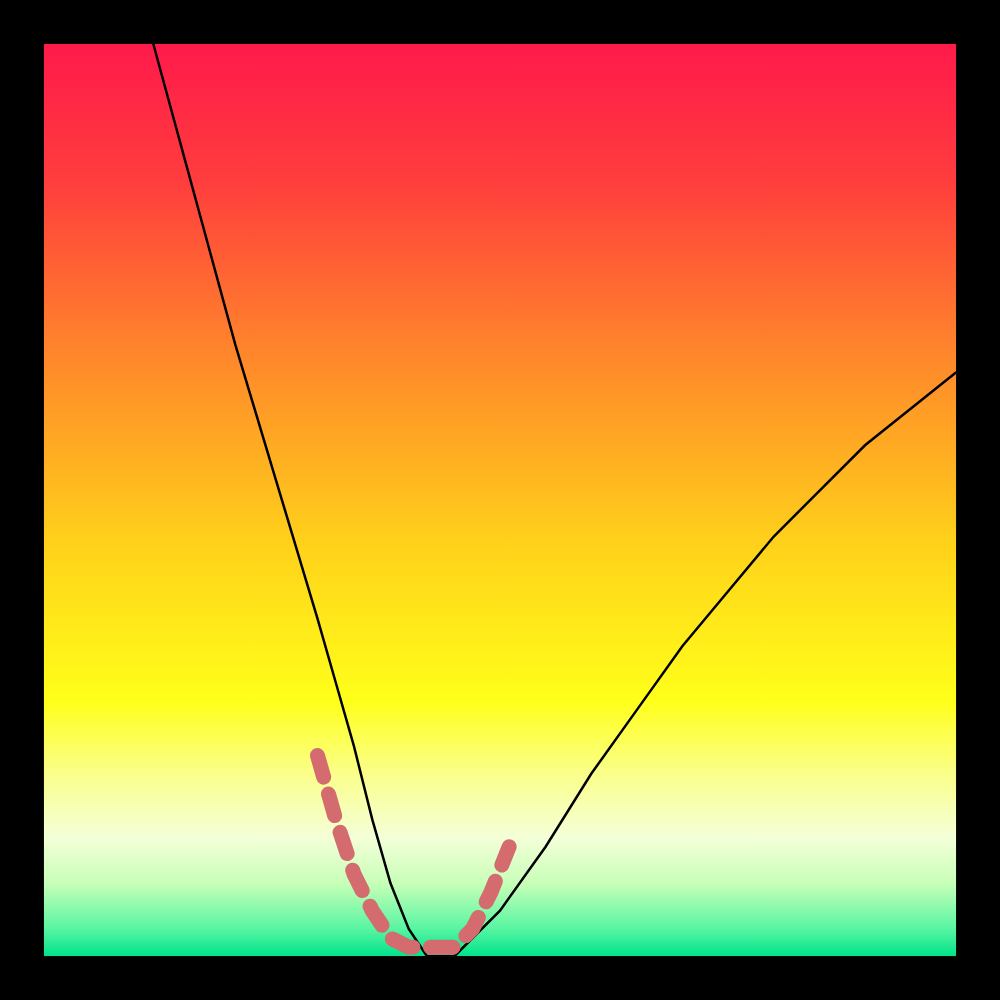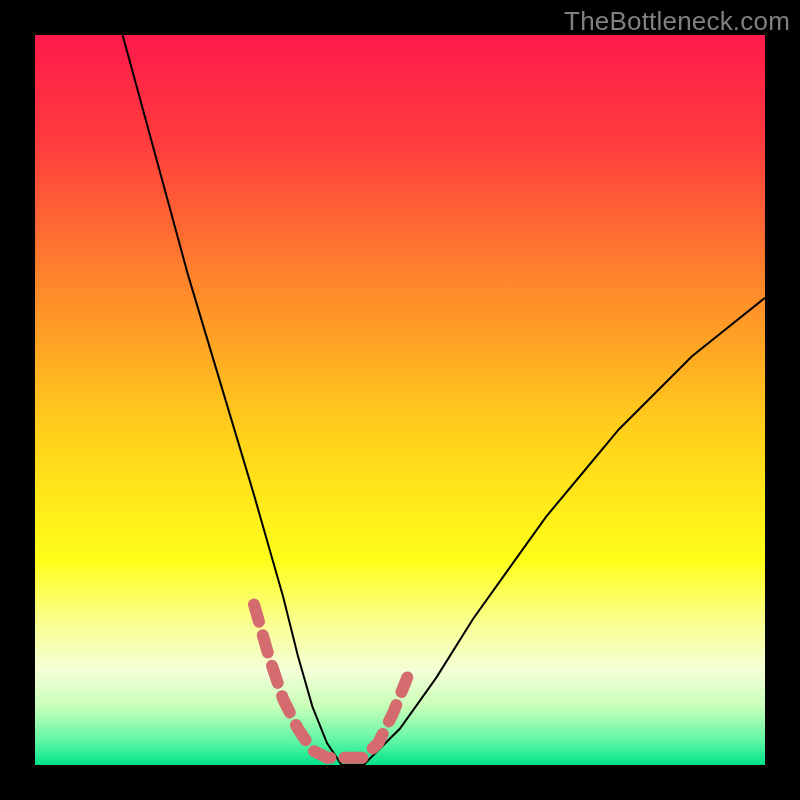--- a/index.html
+++ b/index.html
@@ -58,14 +58,13 @@
             <stop offset="97%" stop-color="#58f5a2"></stop>
             <stop offset="100%" stop-color="#00e28a"></stop>
           </linearGradient>
       </defs>
       <rect id="bg-rect" x="0" y="0" width="730" height="730" fill="url(#bg-grad)"></rect>
       <path id="curve-path" fill="none" d="M87.6 0.0 L109.5 80.3 L131.4 160.6 L153.3 240.9 L175.2 313.9 L197.1 386.9 L219.0 459.9 L233.6 511.0 L248.2 562.1 L262.8 620.5 L277.4 671.6 L292.0 708.1 L306.6 730.0 L328.5 730.0 L365.0 693.5 L401.5 642.4 L438.0 584.0 L474.5 532.9 L511.0 481.8 L547.5 438.0 L584.0 394.2 L620.5 357.7 L657.0 321.2 L693.5 292.0 L730.0 262.8" stroke="#000000" stroke-width="2"></path>
       <path id="highlight-path" fill="none" stroke-linecap="round" stroke-dasharray="18 14" d="M219.0 569.4 L233.6 620.5 L248.2 664.3 L262.8 693.5 L277.4 715.4 L292.0 722.7 L306.6 722.7 L328.5 722.7 L343.1 708.1 L357.7 678.9 L372.3 642.4" stroke="#d36b6f" stroke-width="12"></path>
     </svg>
   </div>
 
-  <div class="watermark">TheBottleneck.com</div>
 </div>
 
 </body></html>

